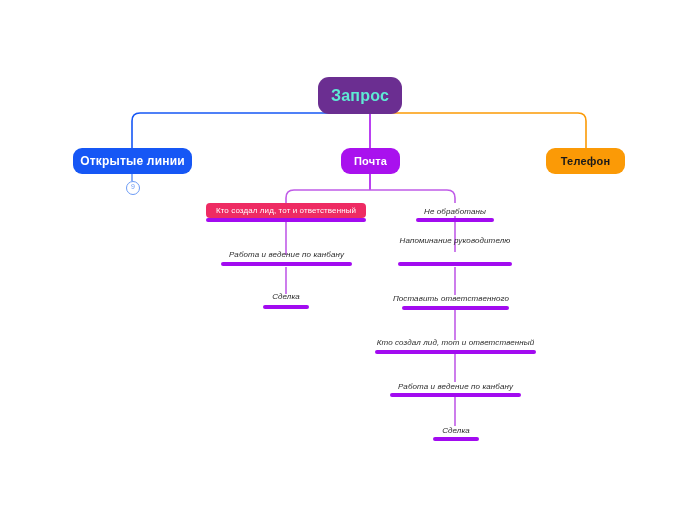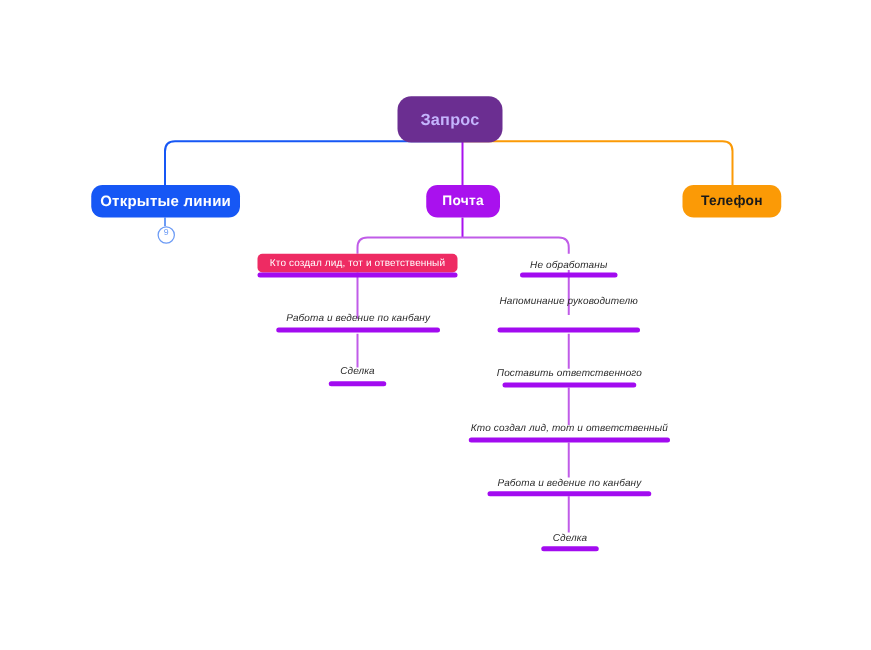--- a/index.html
+++ b/index.html
@@ -39,22 +39,22 @@
   }
 
   
   .chip {
     border-radius: 9px;
     font-weight: bold;
     letter-spacing: .2px;
   }
   .chip.root {
     background: #6B2E91;
-    color: #c4b5fd;
-    font-size: 13px;
+    color: #5eead4;
+    font-size: 16px;
     border-radius: 11px;
   }
   .chip.blue {
     background: #1657F5;
     color: #ffffff;
     font-size: 12px;
   }
   .chip.violet {
     background: #A911EE;
     color: #ffffff;
@@ -175,21 +175,21 @@
   <div class="node plain" style="left:416px; top:205px; width:78px; height:12px;">
     <span>Не обработаны</span>
   </div>
   <div class="bar" style="left:416px; top:218px; width:78px;"></div>
 
   <div class="node plain" style="left:398px; top:234px; width:114px; height:12px;">
     <span>Напоминание руководителю</span>
   </div>
   <div class="bar" style="left:398px; top:262px; width:114px;"></div>
 
-  <div class="node plain" style="left:402px; top:292px; width:107px; height:12px;">
+  <div class="node plain" style="left:402px; top:292px; width:107px; height:12px;justify-content:flex-end;">
     <span>Поставить ответственного</span>
   </div>
   <div class="bar" style="left:402px; top:306px; width:107px;"></div>
 
   <div class="node plain" style="left:375px; top:336px; width:161px; height:12px;">
     <span>Кто создал лид, тот и ответственный</span>
   </div>
   <div class="bar" style="left:375px; top:350px; width:161px;"></div>
 
   <div class="node plain" style="left:390px; top:380px; width:131px; height:12px;">

